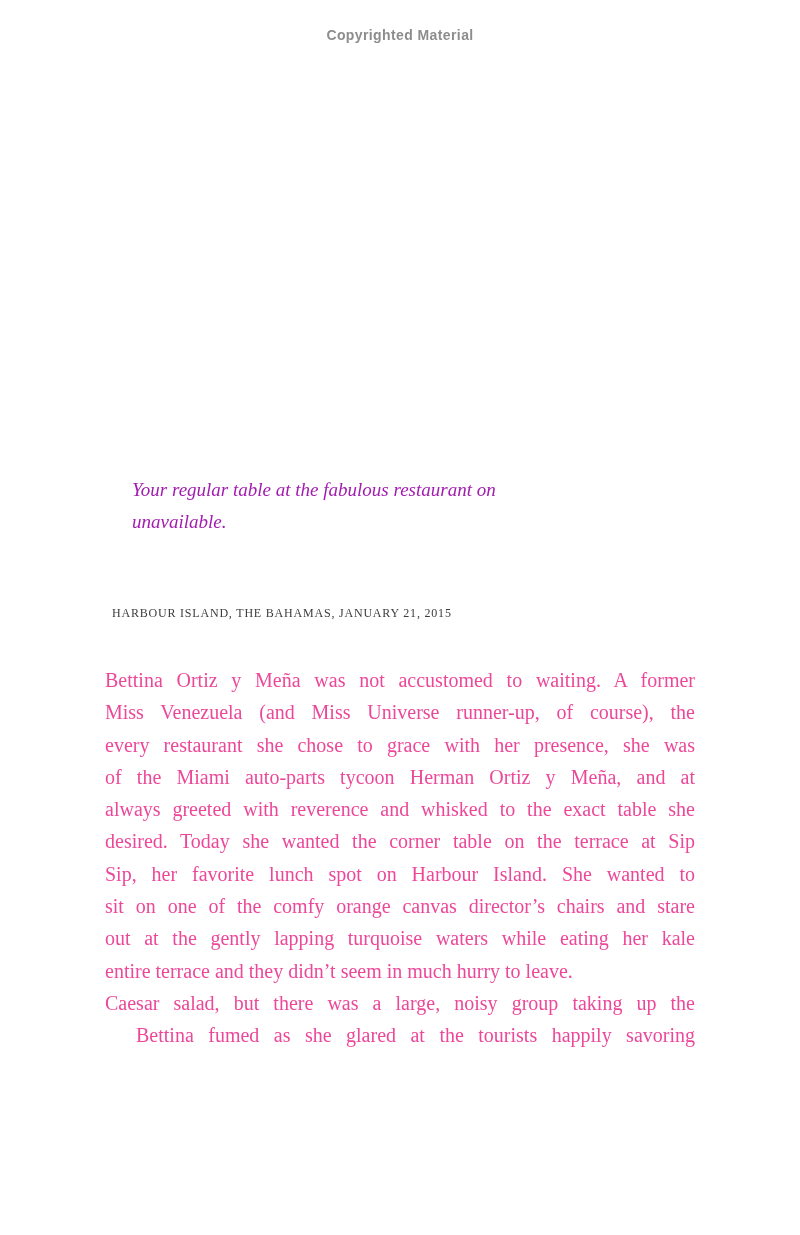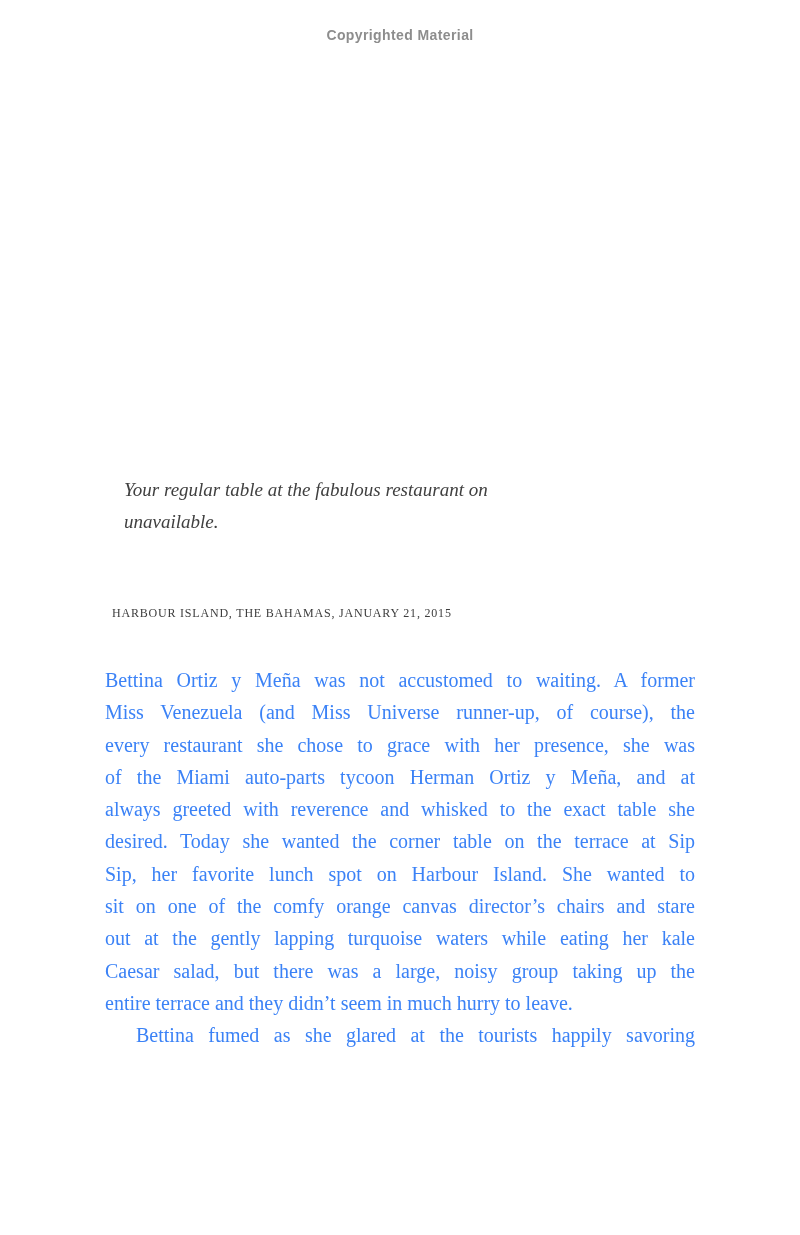--- a/index.html
+++ b/index.html
@@ -30,44 +30,44 @@
     top: 429px;
     left: 143px;
     font-size: 21px;
     letter-spacing: 3px;
     color: #383838;
     white-space: nowrap;
   }
   .epigraph {
     position: absolute;
     top: 474px;
-    left: 124px;
+    left: 132px;
     width: 460px;
     font-style: italic;
     font-size: 19px;
     line-height: 32px;
-    color: #404040;
+    color: #a21caf;
   }
   .dateline {
     position: absolute;
     top: 606px;
     left: 112px;
     font-size: 12px;
     letter-spacing: 0.8px;
     color: #3c3c3c;
     white-space: nowrap;
   }
   .body-text {
     position: absolute;
     top: 664px;
     left: 105px;
     width: 590px;
     font-size: 20px;
     line-height: 32.3px;
-    color: #3b82f6;
+    color: #ec4899;
   }
   .line {
     text-align: justify;
     -moz-text-align-last: justify;
     text-align-last: justify;
   }
   .line.no-just {
     text-align: left;
     -moz-text-align-last: left;
     text-align-last: left;
@@ -92,20 +92,20 @@
   <div class="body-text">
     <div class="line">Bettina Ortiz y Meña was not accustomed to waiting. A former</div>
     <div class="line">Miss Venezuela (and Miss Universe runner-up, of course), the</div>
     <div class="line">every restaurant she chose to grace with her presence, she was</div>
     <div class="line">of the Miami auto-parts tycoon Herman Ortiz y Meña, and at</div>
     <div class="line">always greeted with reverence and whisked to the exact table she</div>
     <div class="line">desired. Today she wanted the corner table on the terrace at Sip</div>
     <div class="line">Sip, her favorite lunch spot on Harbour Island. She wanted to</div>
     <div class="line">sit on one of the comfy orange canvas director’s chairs and stare</div>
     <div class="line">out at the gently lapping turquoise waters while eating her kale</div>
+    <div class="line no-just">entire terrace and they didn’t seem in much hurry to leave.</div>
     <div class="line">Caesar salad, but there was a large, noisy group taking up the</div>
-    <div class="line no-just">entire terrace and they didn’t seem in much hurry to leave.</div>
     <div class="line indent">Bettina fumed as she glared at the tourists happily savoring</div>
   </div>
 
   <div class="copyright bottom">Copyrighted Material</div>
 
 </div>
 
 </body></html>

